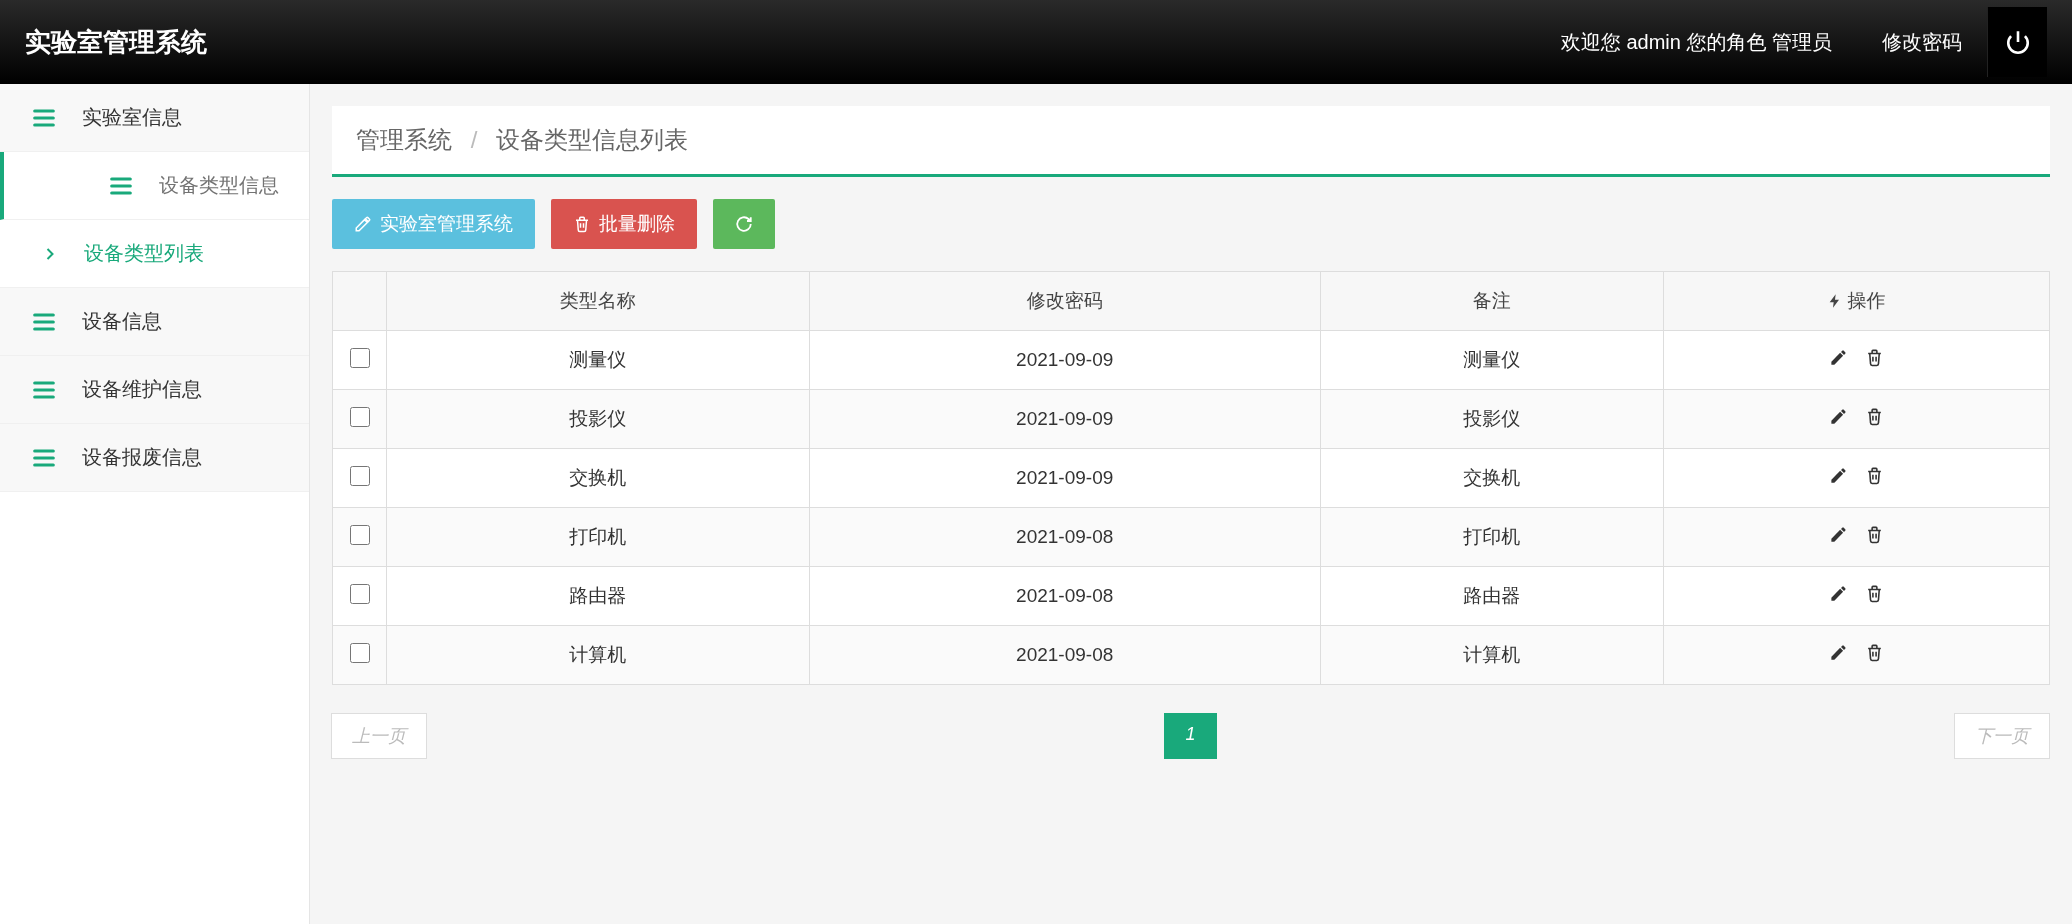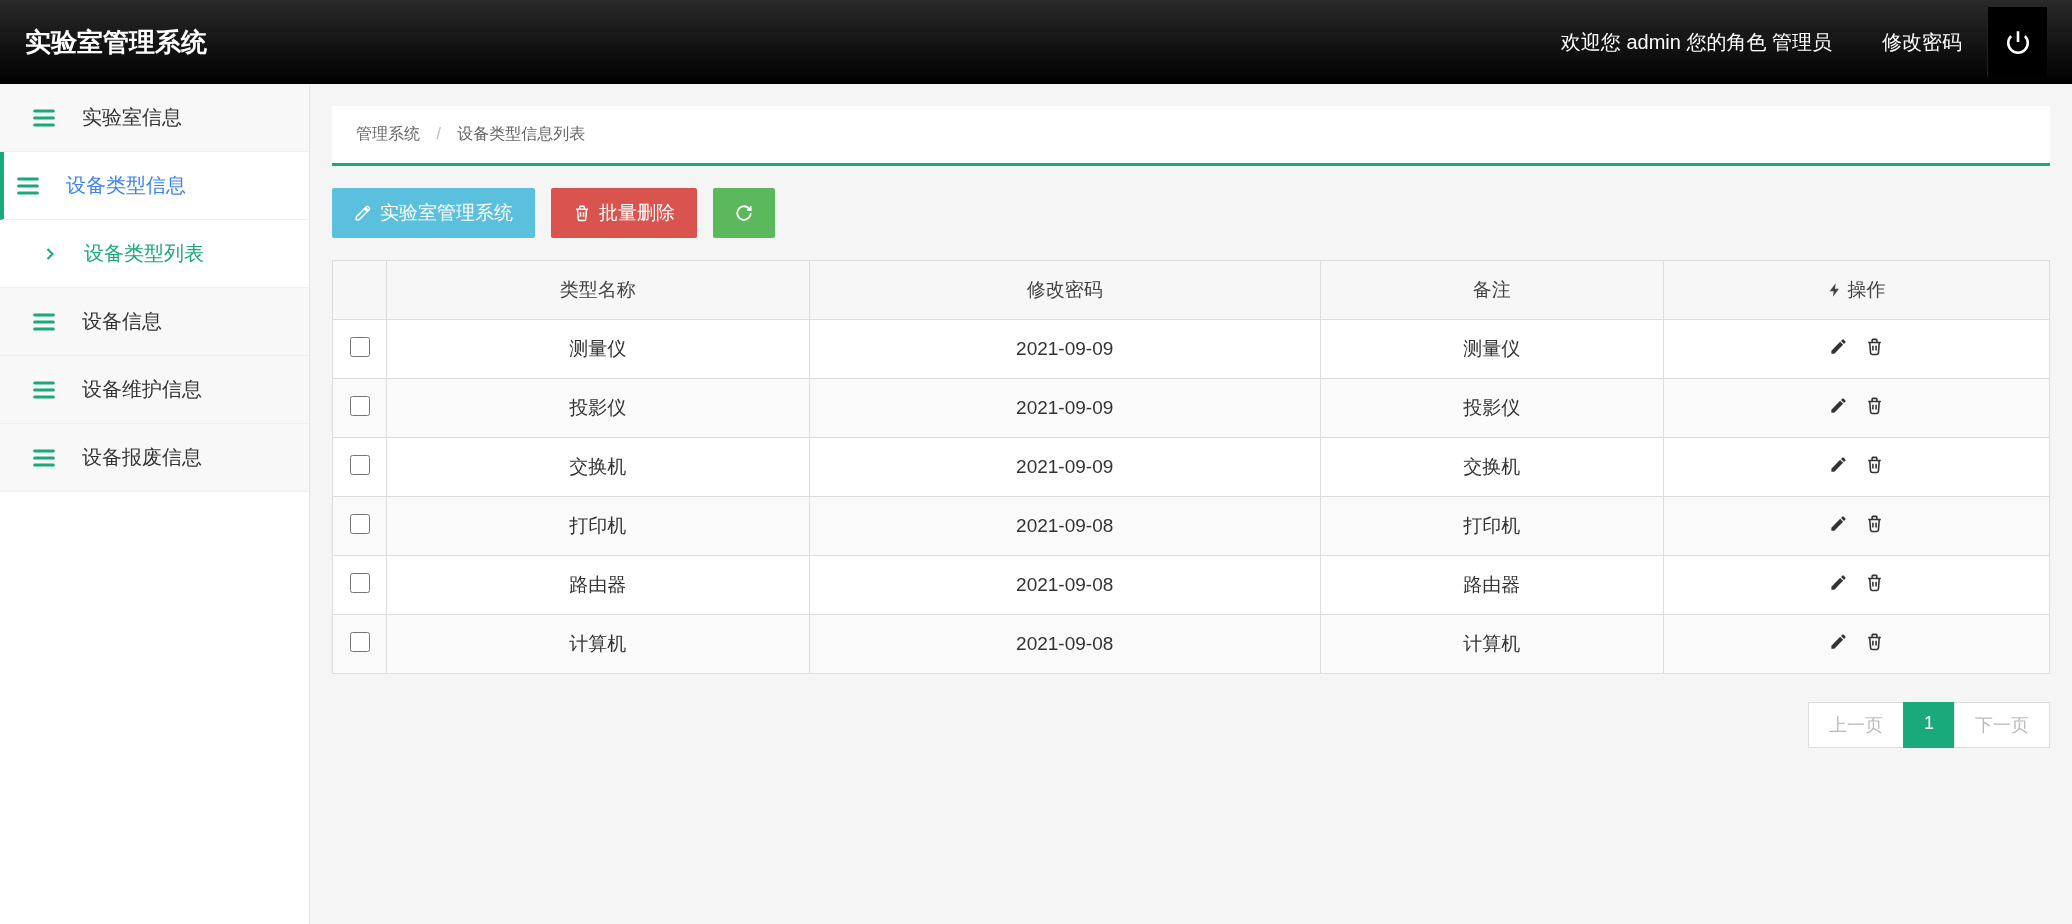--- a/index.html
+++ b/index.html
@@ -9,48 +9,48 @@
 .topbar-title { font-size: 26px; font-weight: bold; flex: 0 0 auto; }
 .topbar-spacer { flex: 1; }
 .topbar-welcome { font-size: 20px; padding: 0 25px; }
 .topbar-chpwd { font-size: 20px; padding: 0 25px; cursor: pointer; }
 .topbar-power { width: 60px; height: 70px; background: #000; display: flex; align-items: center; justify-content: center; cursor: pointer; border-left: 1px solid #222; }
 .topbar-power svg { width: 26px; height: 26px; }
 
 .layout { display: flex; min-height: calc(100vh - 70px); }
 .sidebar { width: 310px; background: #fff; border-right: 1px solid #e5e5e5; }
 .nav-item { display: flex; align-items: center; height: 68px; padding: 0 30px; cursor: pointer; border-bottom: 1px solid #f0f0f0; background: #f8f8f8; }
-.nav-item.active { color: #3b82f6; border-left: 4px solid #19a97b; background: #fff; padding-left: 10px; }
+.nav-item.active { color: #737373; border-left: 4px solid #19a97b; background: #fff; padding-left: 30px; justify-content: flex-end; }
 .nav-item .nav-icon { width: 28px; display: inline-flex; margin-right: 24px; color: #19a97b; }
 .nav-item.sub { padding-left: 40px; background: #fff; align-items: center; }
 .nav-item.sub.current { color: #19a97b; }
 .nav-item.sub .nav-icon { width: 20px; }
 .nav-item .nav-text { font-size: 20px; }
 
 .main { flex: 1; padding: 22px; }
-.crumb-bar { background: #fff; padding: 18px 24px; border-bottom: 3px solid #19a97b; margin-bottom: 22px; font-size: 16px; color: #666; }
+.crumb-bar { background: #fff; padding: 18px 24px; border-bottom: 3px solid #19a97b; margin-bottom: 22px; font-size: 24px; color: #666; }
 .crumb-sep { color: #bbb; padding: 0 12px; }
 
 .toolbar { display: flex; gap: 16px; margin-bottom: 22px; }
 .btn { display: inline-flex; align-items: center; gap: 8px; padding: 12px 22px; color: #fff; border: none; cursor: pointer; font-size: 19px; border-radius: 2px; }
 .btn-info { background: #5bc0de; }
 .btn-danger { background: #d9534f; }
 .btn-success { background: #5cb85c; }
 .btn svg { width: 18px; height: 18px; }
 
 table { width: 100%; border-collapse: collapse; background: #fff; }
 th, td { border: 1px solid #ddd; padding: 16px 12px; text-align: center; font-size: 19px; }
 th { background: #f7f7f7; font-weight: normal; color: #444; }
 tbody tr:nth-child(even) td { background: #fafafa; }
 .col-check { width: 54px; }
 input[type=checkbox] { width: 20px; height: 20px; cursor: pointer; }
 .op-cell svg { width: 19px; height: 19px; cursor: pointer; margin: 0 6px; }
 .op-header svg { width: 16px; height: 16px; vertical-align: -2px; margin-right: 4px; }
 
-.pager { display: flex; justify-content: flex-end; margin-top: 28px; gap: -1px; }
+.pager { display: flex; justify-content: space-between; margin-top: 28px; gap: -1px; font-style: italic; }
 .pager .pg { border: 1px solid #ddd; padding: 10px 20px; font-size: 18px; color: #999; cursor: pointer; background: #fff; margin-left: -1px; }
 .pager .pg.active { background: #19a97b; border-color: #19a97b; color: #fff; }
 .pager .pg.disabled { color: #bbb; cursor: not-allowed; }
 </style>
 </head>
 <body>
 
 <svg width="0" height="0" style="position:absolute">
   <defs>
     <g id="i-power">

